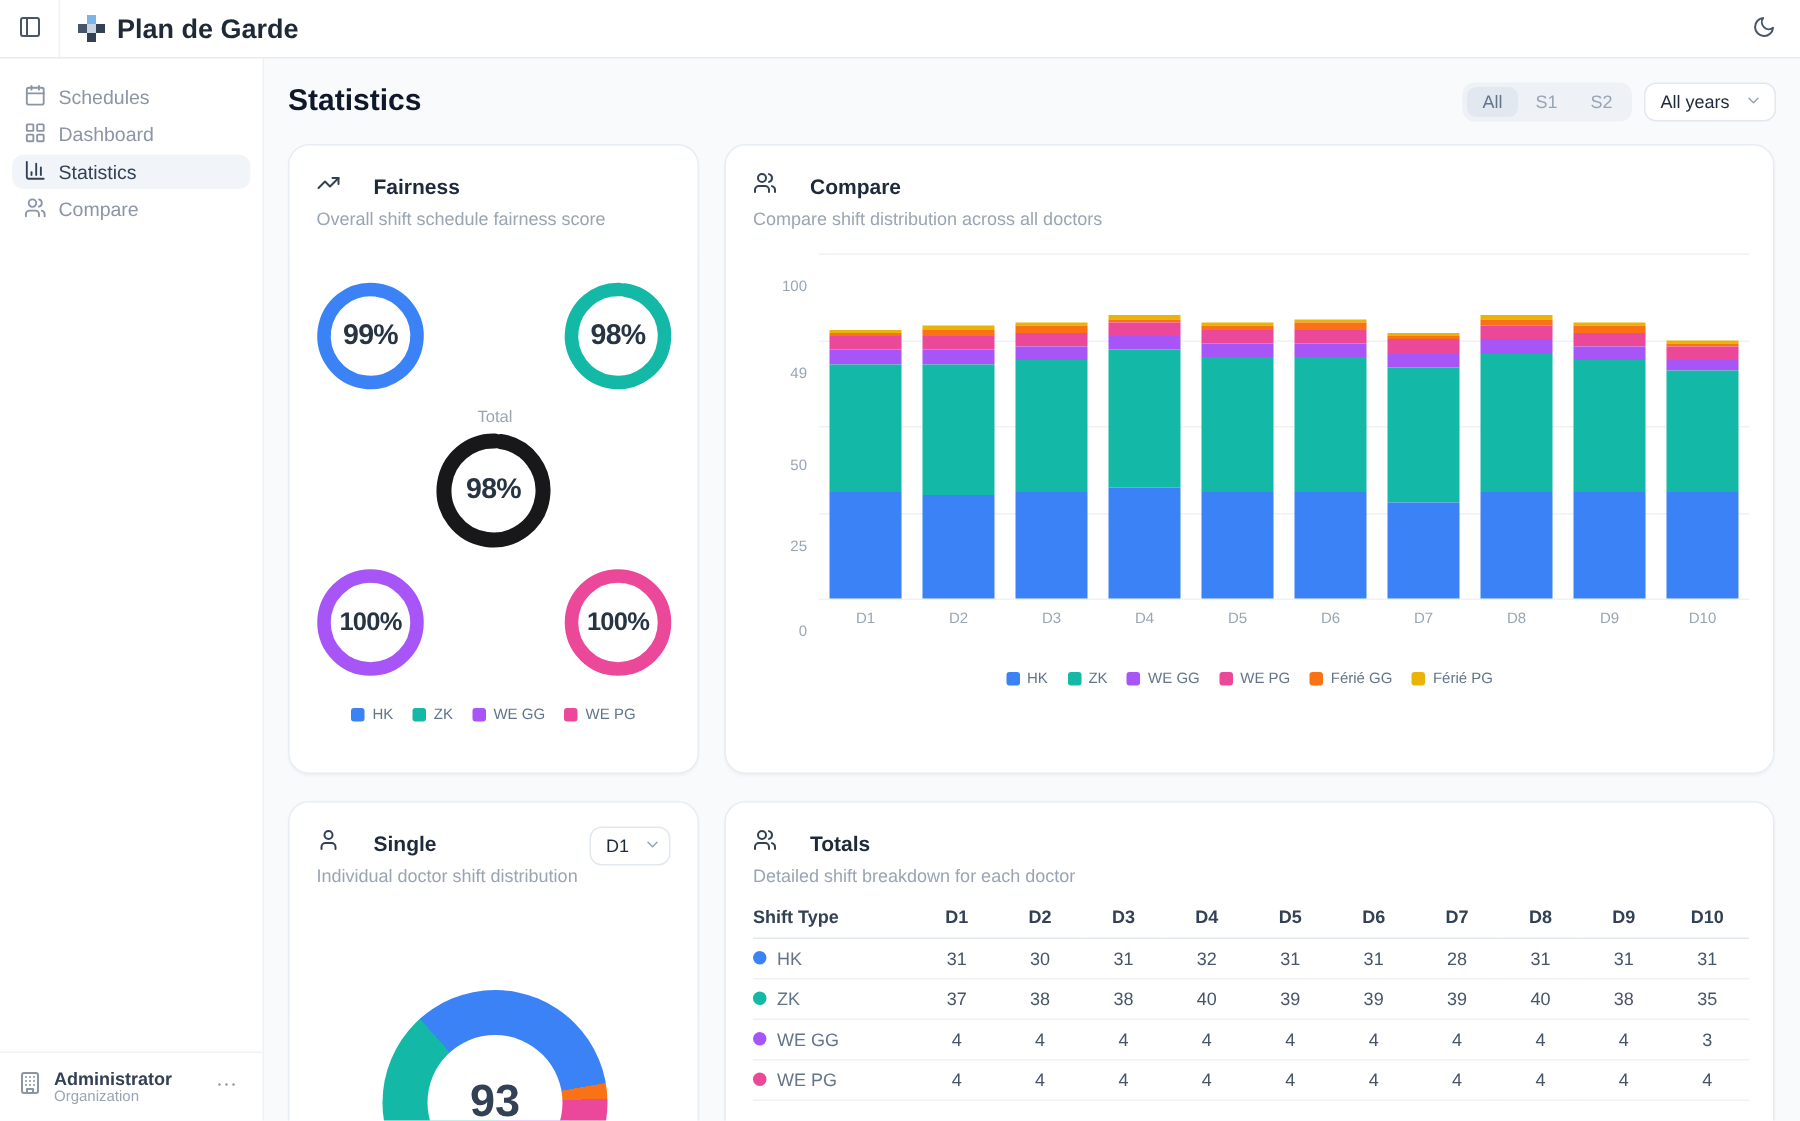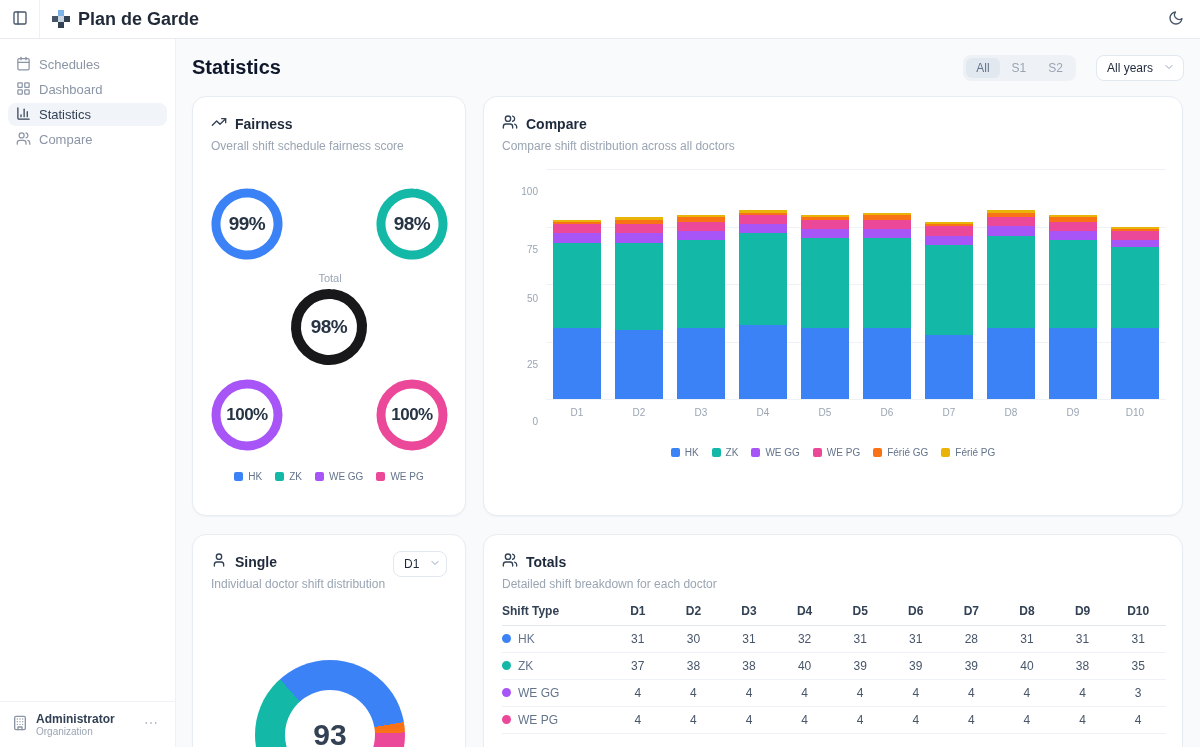--- a/index.html
+++ b/index.html
@@ -38,35 +38,35 @@
   .sf-name { font-size:12px; font-weight:700; color:#334155; line-height:13px; }
   .sf-org { font-size:10px; color:#9aa5b3; }
   .sf-menu { margin-left:auto; color:#64748b; }
 
   
   .main { position:fixed; left:176px; top:39px; right:0; bottom:0; background:#f8fafc;
     padding:16px; overflow:hidden; }
   .page-head { display:flex; justify-content:space-between; align-items:flex-start; }
   .page-title { font-size:20px; font-weight:700; color:#0f172a; line-height:24px; }
   .page-sub { font-size:12.5px; color:#9aa5b3; margin-top:4px; }
-  .controls { display:flex; gap:20px; align-items:flex-start; }
+  .controls { display:flex; gap:8px; align-items:flex-start; }
   .segmented { background:#eef2f6; border-radius:8px; padding:3px; display:flex; gap:2px; }
   .seg { border:none; background:transparent; font-size:12px; color:#9aa5b3; padding:3px 10px;
     border-radius:6px; cursor:pointer; }
   .seg.active { background:#e2e8f0; color:#64748b; font-weight:500; }
   .select { background:#fff; border:1px solid #e2e8f0; border-radius:8px; height:26px;
     padding:0 8px 0 10px; display:flex; align-items:center; gap:10px; font-size:12px;
     color:#1e293b; font-weight:500; cursor:pointer; }
   .select svg { width:12px; height:12px; color:#94a3b8; }
 
   .grid { display:grid; grid-template-columns:274px 700px; gap:18px 17px; margin-top:15px; }
   .card { background:#fff; border:1px solid #e8edf3; border-radius:14px; position:relative;
     height:420px; box-shadow:0 1px 2px rgba(16,24,40,.04); overflow:hidden; }
   .card-head { padding:17px 18px 0; }
-  .card-title { display:flex; align-items:center; gap:8px; font-size:14px; font-weight:700; color:#1e293b; }
+  .card-title { display:flex; align-items:center; gap:22px; font-size:14px; font-weight:700; color:#1e293b; }
   .card-title svg { width:16px; height:16px; color:#334155; flex:none; }
   .card-sub { font-size:12px; color:#9aa5b3; margin-top:6px; }
 
   
   .gauge { position:absolute; }
   .gauge svg { display:block; }
   .gauge .pct { position:absolute; inset:0; display:flex; align-items:center; justify-content:center;
     font-size:19px; font-weight:700; color:#273444; letter-spacing:-0.5px; }
   .gauge.small .pct { font-size:17px; }
   .total-label { position:absolute; left:0; width:274px; text-align:center; font-size:11px;
@@ -293,23 +293,23 @@
           <span>Compare</span>
         </div>
         <div class="card-sub">Compare shift distribution across all doctors</div>
       </div>
       <div class="chart" id="compare-chart">
           <div class="gline" style="top: 240px;"></div>
           <div class="ylab" style="top: 235px;">0</div>
           <div class="gline" style="top: 182.5px;"></div>
           <div class="ylab" style="top: 177.5px;">25</div>
           <div class="gline" style="top: 125px;"></div>
-          <div class="ylab" style="top: 112px;">50</div>
+          <div class="ylab" style="top: 124px;">50</div>
           <div class="gline" style="top: 67.5px;"></div>
-          <div class="ylab" style="top: 62.5px;">75</div>
+          <div class="ylab" style="top: 62.5px;">49</div>
           <div class="gline" style="top: 10px;"></div>
           <div class="ylab" style="top: 5px;">100</div>
           <div class="bcol" style="left: 51px; top: 60.6px; height: 179.4px;">
             <div class="bseg" style="height: 2.3px; background: rgb(234, 179, 8);"></div>
             <div class="bseg" style="height: 2.3px; background: rgb(249, 115, 22);"></div>
             <div class="bseg" style="height: 9.2px; background: rgb(236, 72, 153);"></div>
             <div class="bseg" style="height: 9.2px; background: rgb(168, 85, 247);"></div>
             <div class="bseg" style="height: 85.1px; background: rgb(20, 184, 166);"></div>
             <div class="bseg" style="height: 71.3px; background: rgb(59, 130, 246);"></div>
           </div>

